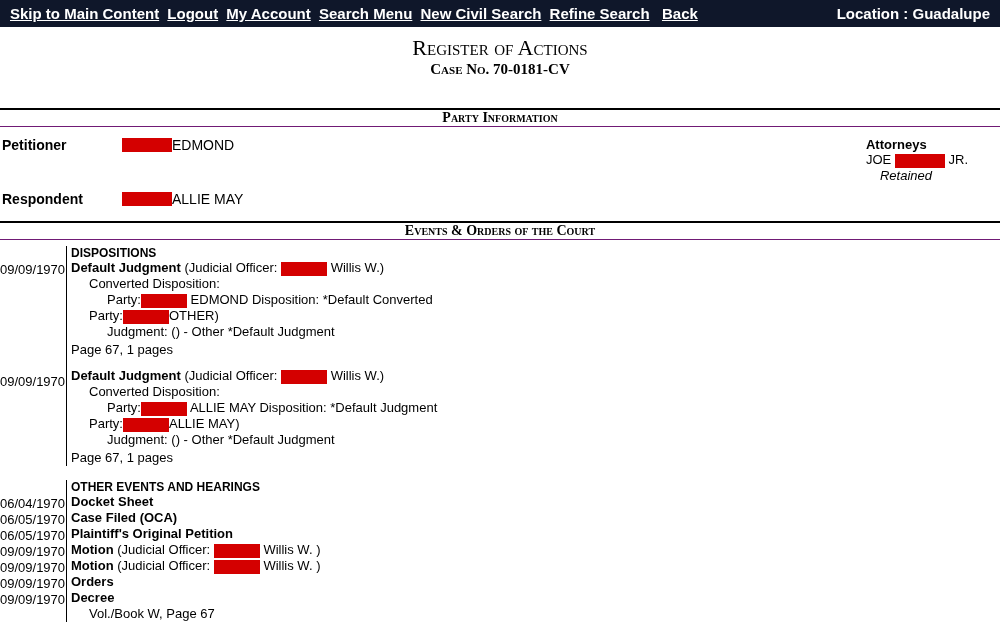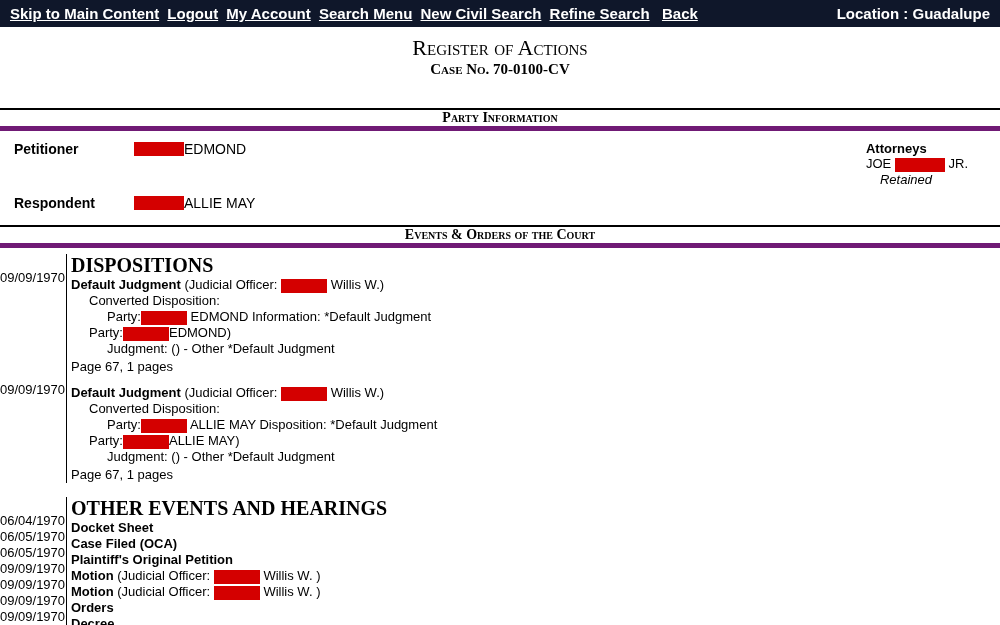--- a/index.html
+++ b/index.html
@@ -40,28 +40,28 @@
     font-variant: small-caps;
     font-size: 15px;
     font-weight: bold;
   }
   .section-heading {
     font-family: Georgia, 'Times New Roman', serif;
     font-variant: small-caps;
     font-weight: bold;
     text-align: center;
     border-top: 2px solid #000;
-    border-bottom: 5px solid #701a75;
+    border-bottom: 1px solid #701a75;
     font-size: 14px;
     margin-top: 30px;
   }
   .party-info {
     display: flex;
     justify-content: space-between;
-    padding: 10px 2px 6px 14px;
+    padding: 10px 2px 6px 2px;
   }
   .party-left .party-row {
     display: flex;
     align-items: center;
     margin-bottom: 38px;
     font-size: 14px;
   }
   .party-role { font-weight: bold; width: 120px; }
   .redact {
     display: inline-block;
@@ -84,23 +84,23 @@
     font-size: 13px;
     flex-shrink: 0;
   }
   .dates-col div { height: 16px; line-height: 16px; }
   .content-col {
     border-left: 1px solid #000;
     padding-left: 4px;
     flex: 1;
   }
   .sub-heading {
-    font-family: Liberation Serif, serif;
-    font-weight: bold;
-    font-size: 20px;
+    font-family: Liberation Sans, sans-serif;
+    font-weight: bold;
+    font-size: 12px;
   }
   .entry { font-size: 13px; line-height: 16px; }
   .entry .bold { font-weight: bold; }
   .ind1 { margin-left: 18px; }
   .ind2 { margin-left: 36px; }
   .page-info {
     margin-left: 0;
     margin-top: 2px;
     margin-bottom: 10px;
   }
@@ -125,21 +125,21 @@
   <div class="location">
     <span>Location :</span>
     <span>Guadalupe</span>
   </div>
 </div>
 
 <div class="header">
   <div class="title">Register of Actions</div>
   <div class="caseno">
     <span>Case No.</span>
-    <span>70-0100-CV</span>
+    <span>70-0181-CV</span>
   </div>
 </div>
 
 <div class="section-heading">Party Information</div>
 
 <div class="party-info">
   <div class="party-left">
     <div class="party-row">
       <span class="party-role">Petitioner</span>
       <span class="redact redact-wide"></span>
@@ -181,24 +181,24 @@
 
     <div class="entry">
       <span class="bold">Default Judgment</span>
       <span>(Judicial Officer:</span>
       <span class="redact"></span>
       <span>Willis W.)</span>
     </div>
     <div class="entry ind1">Converted Disposition:</div>
     <div class="entry ind2">
       <span>Party:</span><span class="redact"></span>
-      <span>EDMOND Information: *Default Judgment</span>
+      <span>EDMOND Disposition: *Default Converted</span>
     </div>
     <div class="entry ind1">
-      <span>Party:</span><span class="redact"></span><span>EDMOND)</span>
+      <span>Party:</span><span class="redact"></span><span>OTHER)</span>
     </div>
     <div class="entry ind2">Judgment: () - Other *Default Judgment</div>
     <div class="entry page-info">Page 67,  1 pages</div>
 
     <div class="entry">
       <span class="bold">Default Judgment</span>
       <span>(Judicial Officer:</span>
       <span class="redact"></span>
       <span>Willis W.)</span>
     </div>

